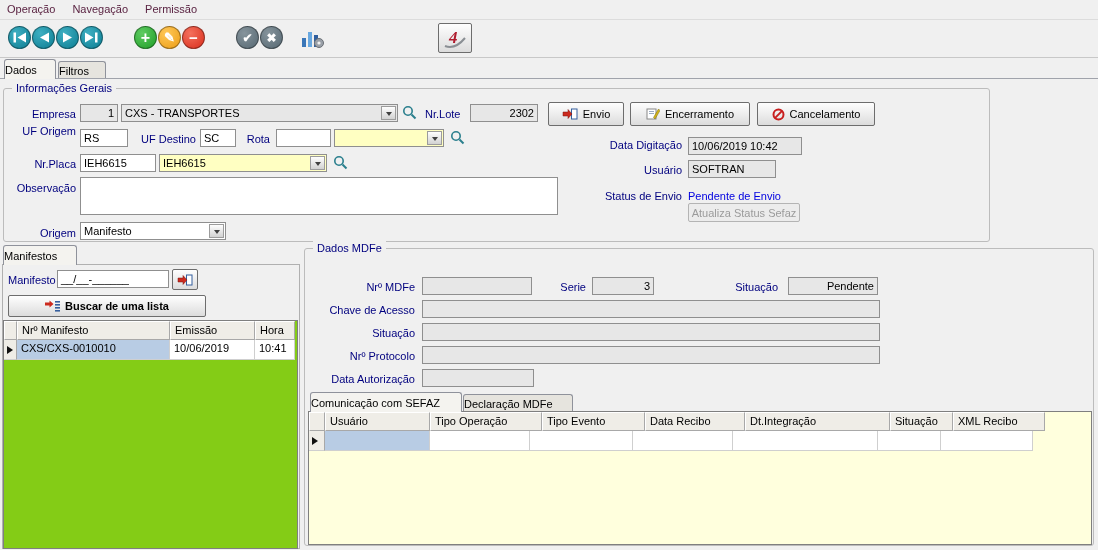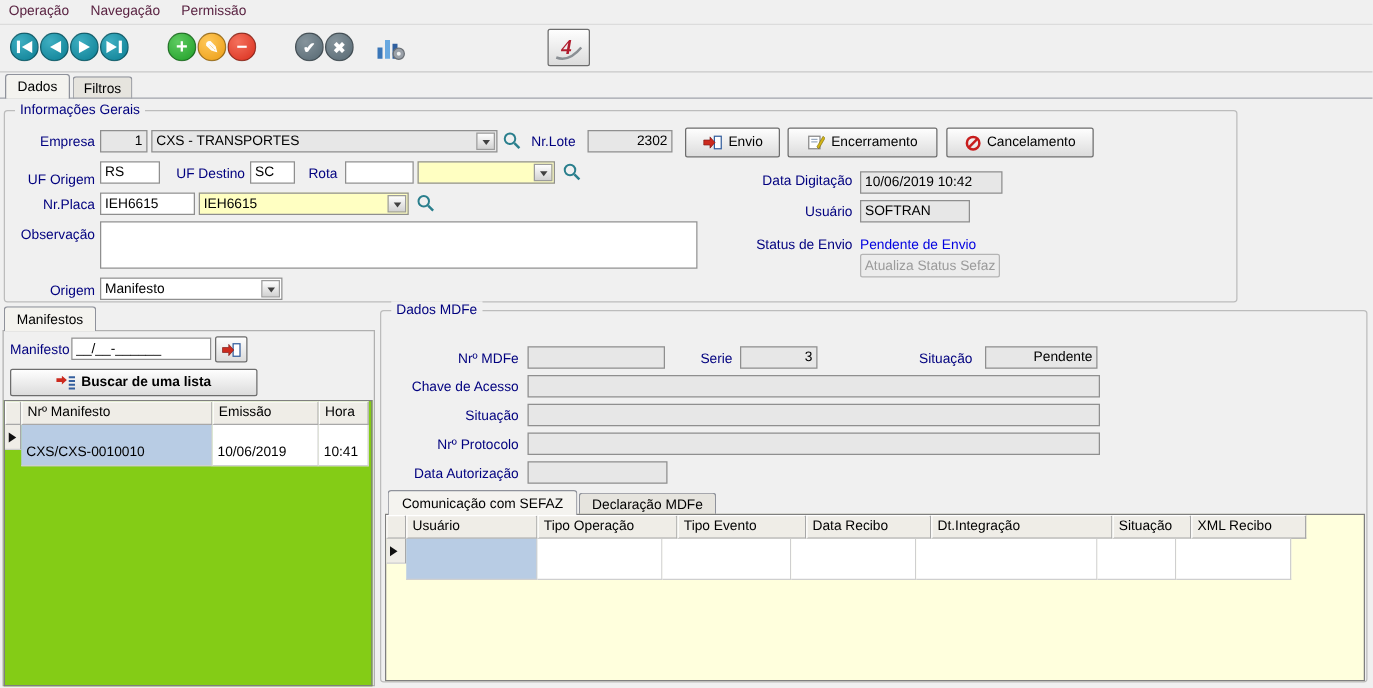--- a/index.html
+++ b/index.html
@@ -17,40 +17,40 @@
   .dd{position:absolute;right:1px;top:1px;width:15px;height:14px;box-sizing:border-box;
       background:linear-gradient(#fefefe,#d2d2d2);border:1px solid #9c9c9c;
       display:flex;align-items:center;justify-content:center}
   .dd-arrow{width:0;height:0;border:3px solid transparent;border-top:4px solid #404040;margin-top:4px}
   .btn{position:absolute;box-sizing:border-box;border:1px solid #6d6d6d;border-radius:2px;
        background:linear-gradient(#fefefe,#dcdcdc);display:flex;align-items:center;justify-content:center;gap:5px}
   .btn.dis{color:#9b9b9b;background:#ececec;border-color:#b4b4b4}
   .group{position:absolute;box-sizing:border-box;border:1px solid #bcbcbc;border-radius:3px}
   .gtitle{position:absolute;top:-8px;left:8px;background:#f0f0f0;padding:0 4px;color:#00007f;line-height:14px}
   .tab{position:absolute;box-sizing:border-box;border:1px solid #8f929b;border-bottom:none;
-       border-radius:3px 3px 0 0;background:#e6e4de;display:flex;align-items:center;justify-content:center}
+       border-radius:3px 3px 0 0;background:#e6e4de;display:flex;align-items:center;justify-content:flex-start}
   .tab.sel{background:#f4f3ef;z-index:3}
   .hline{position:absolute;height:1px;background:#a0a3ab}
   .circle{position:absolute;width:23px;height:23px;border-radius:50%;box-sizing:border-box;
           border:1px solid rgba(0,0,0,.35);display:flex;align-items:center;justify-content:center;color:#fff}
   .c-teal{background:radial-gradient(circle at 35% 30%,#3fafc2,#0b7d92)}
   .c-green{background:radial-gradient(circle at 35% 30%,#5ecb61,#1f9e27)}
   .c-orange{background:radial-gradient(circle at 35% 30%,#ffc859,#eb9c14)}
   .c-red{background:radial-gradient(circle at 35% 30%,#f4705c,#d92e1d)}
   .c-gray{background:radial-gradient(circle at 35% 30%,#86949c,#566872)}
   .glyph{font-weight:bold;line-height:1}
   .menubar{left:0;top:0;width:1098px;height:19px;background:#f0f0f0;border-bottom:1px solid #dcdcdc}
   .menu-item{display:inline-block;padding:3px 7px 2px 7px;color:#5a2342}
   .toolbar{left:0;top:20px;width:1098px;height:37px;background:#f0f0f0;border-bottom:1px solid #c8c8c8}
   .grid{position:absolute;box-sizing:border-box;border:1px solid #7f7f7f;background:#84cc16;overflow:hidden}
   .ghead,.grow{display:flex}
   .gh{box-sizing:border-box;background:#efede7;border-right:1px solid #a8a8a8;border-bottom:1px solid #a8a8a8;
       border-top:1px solid #fff;border-left:1px solid #fff;padding:2px 4px;white-space:nowrap;overflow:hidden;height:19px}
   .gc{box-sizing:border-box;border-right:1px solid #cfcfcf;border-bottom:1px solid #cfcfcf;background:#fff;
-      padding:16px 4px;white-space:nowrap;overflow:hidden;height:20px}
+      padding:2px 4px;white-space:nowrap;overflow:hidden;height:20px}
   .gc.sel{background:#b8cce4}
   .gsel{box-sizing:border-box;background:#efede7;border-right:1px solid #a8a8a8;
         display:flex;align-items:center;justify-content:flex-start;height:20px}
   .gsel.h{border-bottom:1px solid #a8a8a8;border-top:1px solid #fff;border-left:1px solid #fff;height:19px}
   .tri-r{width:0;height:0;border:4px solid transparent;border-left:6px solid #101010;margin-left:3px}
 </style>
 </head>
 <body>
 
 <div>
@@ -166,21 +166,21 @@
     <span>Encerramento</span>
   </div>
   <div class="btn" style="left:757px;top:102px;width:118px;height:24px">
     <svg width="13" height="13">
         <circle cx="6.5" cy="6.5" r="5" fill="none" stroke="#c81e1e" stroke-width="2"></circle>
         <line x1="2.9" y1="10.1" x2="10.1" y2="2.9" stroke="#c81e1e" stroke-width="2"></line>
       </svg>
     <span>Cancelamento</span>
   </div>
 
-  <span class="lbl r" style="left:8px;top:137px;width:68px">UF Origem</span>
+  <span class="lbl r" style="left:8px;top:124px;width:68px">UF Origem</span>
   <div class="fld" style="left:80px;top:129px;width:48px">RS</div>
   <span class="lbl r" style="left:132px;top:132px;width:64px">UF Destino</span>
   <div class="fld" style="left:200px;top:129px;width:36px">SC</div>
   <span class="lbl r" style="left:240px;top:132px;width:30px">Rota</span>
   <div class="fld" style="left:276px;top:129px;width:55px"></div>
   <div class="fld yellow combo" style="left:334px;top:129px;width:110px">
     <span></span>
     <span class="dd">
         <span class="dd-arrow"></span>
       </span>

